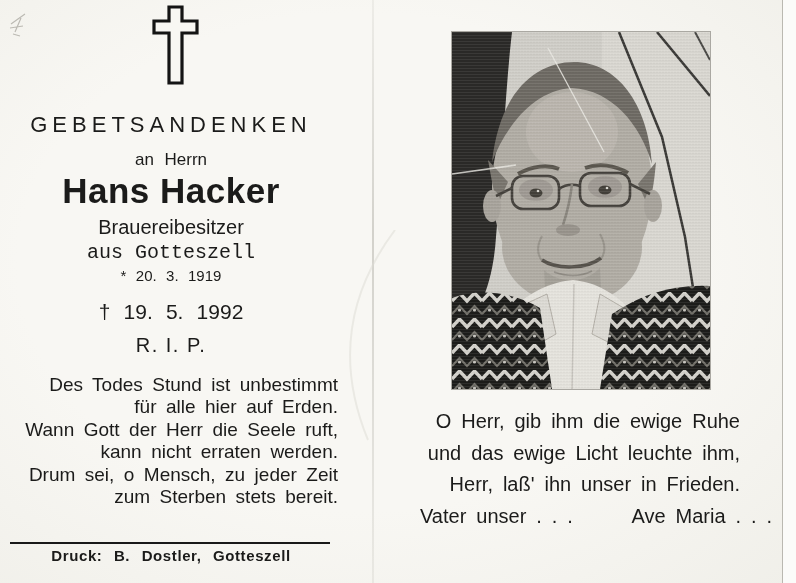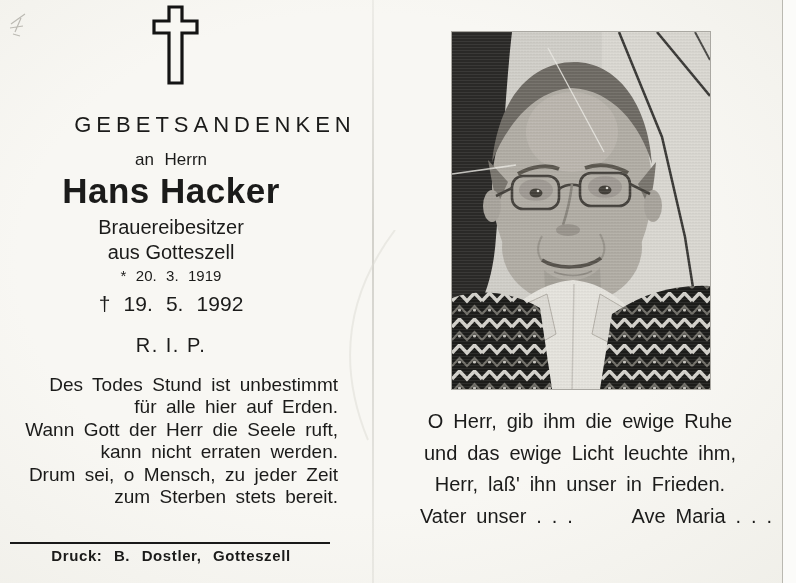--- a/index.html
+++ b/index.html
@@ -7,34 +7,34 @@
     position:relative;
     width:796px;height:583px;
     background:radial-gradient(ellipse at 45% 45%, #f8f7f3 55%, #f0efe9 100%);
     font-family:"Liberation Sans", sans-serif;
     color:#1b1b1a;
     overflow:hidden;
   }
   .abs{position:absolute;}
   
   .leftcol-center{left:0;width:342px;text-align:center;}
-  .heading{top:112px;font-size:22px;letter-spacing:5px;font-weight:400;white-space:pre;margin-left:44px;}
+  .heading{top:112px;font-size:22px;letter-spacing:5px;font-weight:400;white-space:pre;}
   .salutation{top:150px;font-size:17px;word-spacing:0.35em;}
   .name{top:171px;font-size:35px;font-weight:700;letter-spacing:0.5px;}
   .occupation{top:216px;font-size:20px;}
-  .origin{top:241px;font-size:20px;}
+  .origin{top:241px;font-size:20px;font-family:Liberation Mono, monospace;}
   .birth{top:267px;font-size:15px;word-spacing:0.35em;white-space:pre;text-align:center;}
-  .death{top:292px;font-size:21px;word-spacing:0.35em;white-space:pre;}
+  .death{top:300px;font-size:21px;word-spacing:0.35em;white-space:pre;}
   .rip{top:334px;font-size:20px;letter-spacing:1.5px;white-space:pre;}
   .poem{left:8px;top:374px;width:330px;text-align:right;font-size:19px;line-height:22.4px;word-spacing:0.22em;}
   .footer-rule{left:10px;top:542px;width:320px;height:2px;background:#191919;}
   .printer{top:547px;font-size:15px;font-weight:700;letter-spacing:0.6px;word-spacing:0.45em;white-space:pre;}
   
   .photo-frame{left:452px;top:32px;width:258px;height:357px;outline:1px solid #aaa8a2;}
-  .prayer{left:420px;top:406px;width:320px;text-align:center;font-size:20px;}
+  .prayer{left:420px;top:406px;width:320px;text-align:right;font-size:20px;}
   .prayer-line{line-height:31.7px;white-space:pre;word-spacing:0.22em;}
   
   .fold-center{left:372px;top:0;width:2px;height:583px;
     background:linear-gradient(180deg, rgba(160,158,148,0.12), rgba(150,148,138,0.38) 40%, rgba(160,158,148,0.15));}
   .fold-right{left:782px;top:0;width:1px;height:583px;background:rgba(140,138,130,0.55);}
   .edge-right{left:783px;top:0;width:13px;height:583px;background:#fbfbf9;}
   .cross-wrap{left:151px;top:5px;width:48px;height:80px;}
   .pencil-mark{left:5px;top:12px;width:26px;height:28px;opacity:0.55;}
   .crease-arc{left:280px;top:230px;width:120px;height:220px;opacity:0.5;}
 </style>

